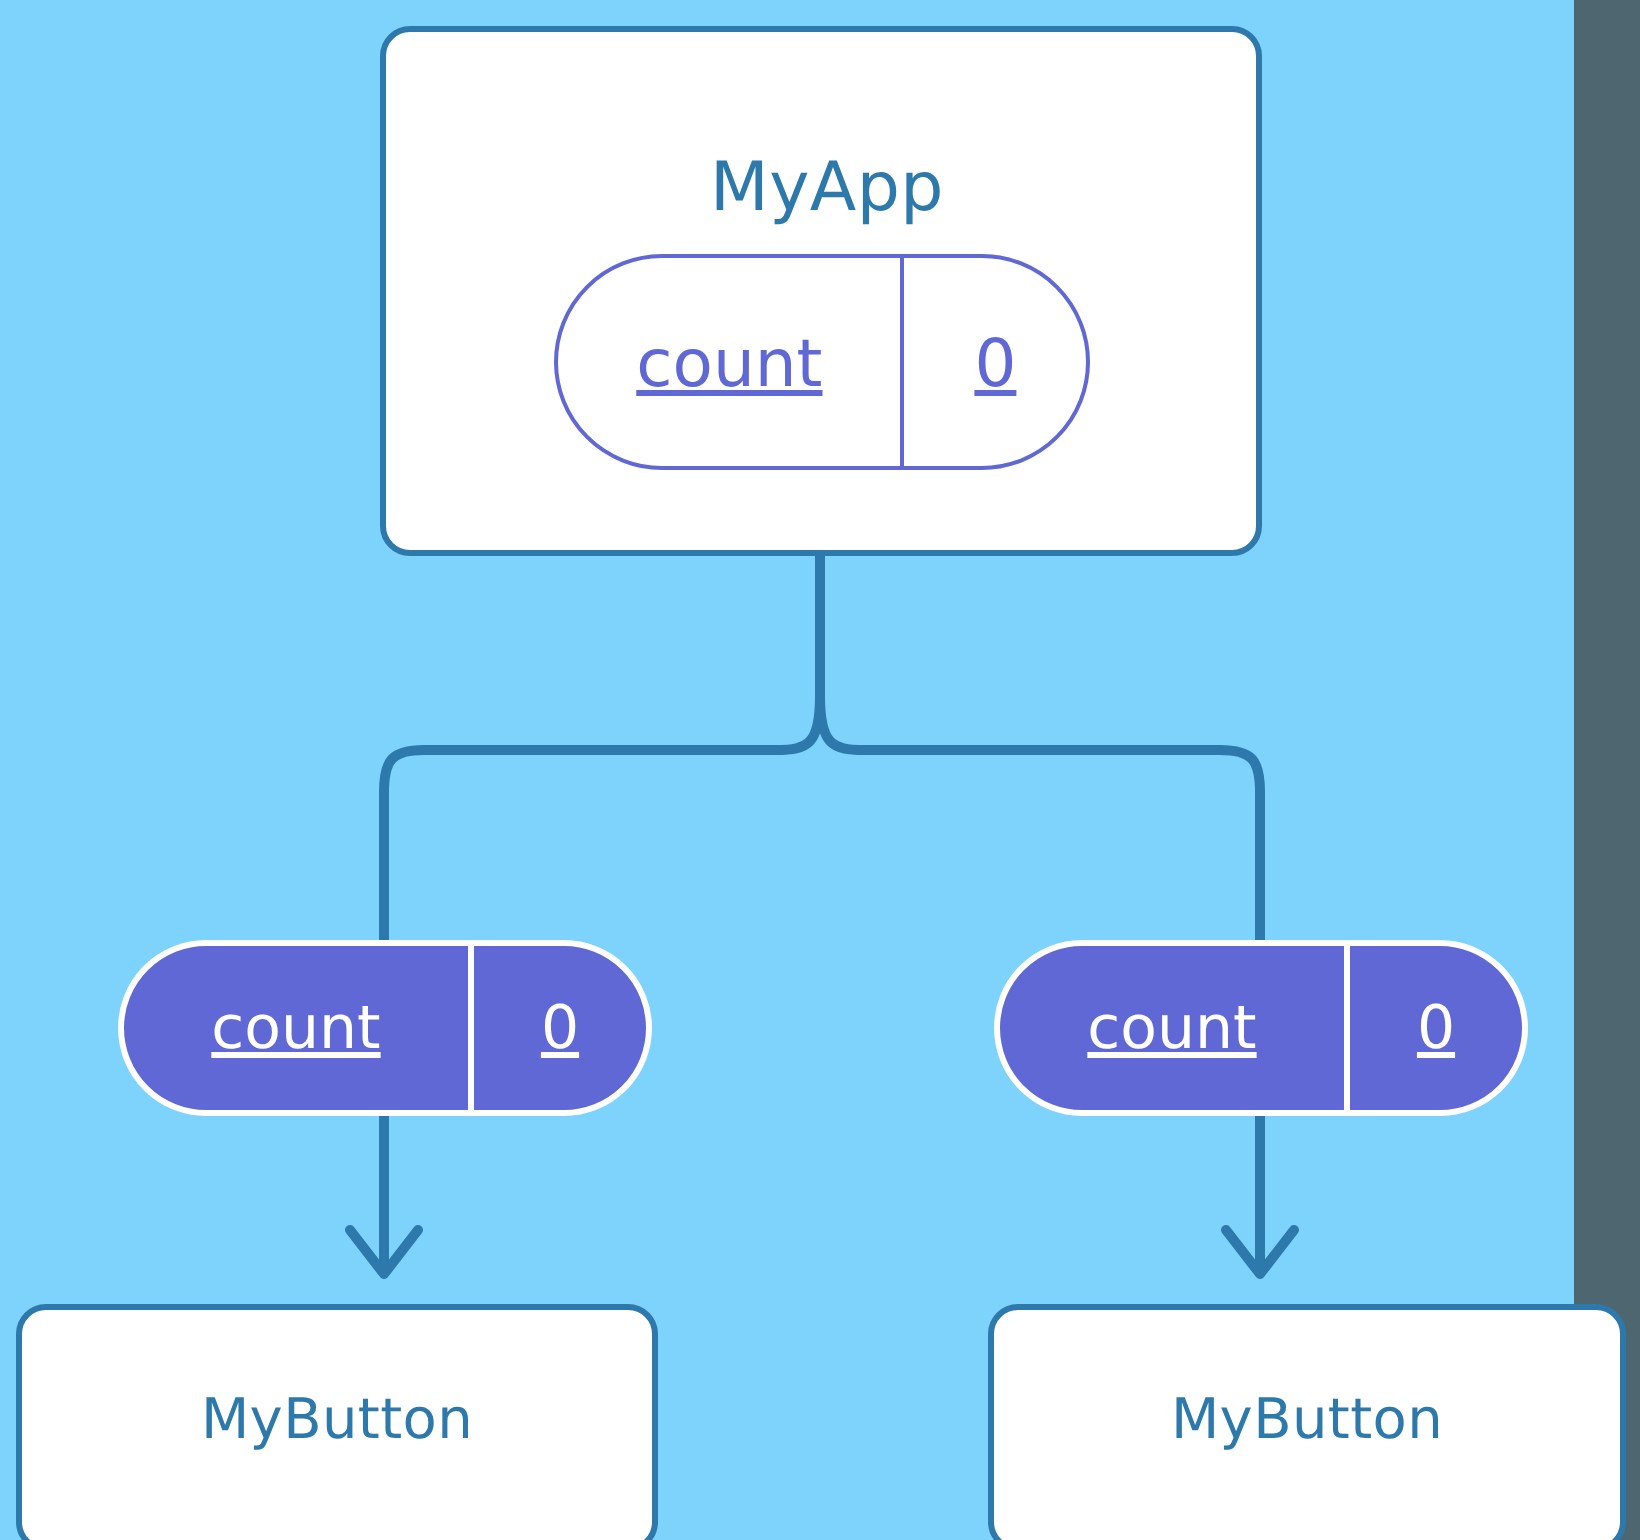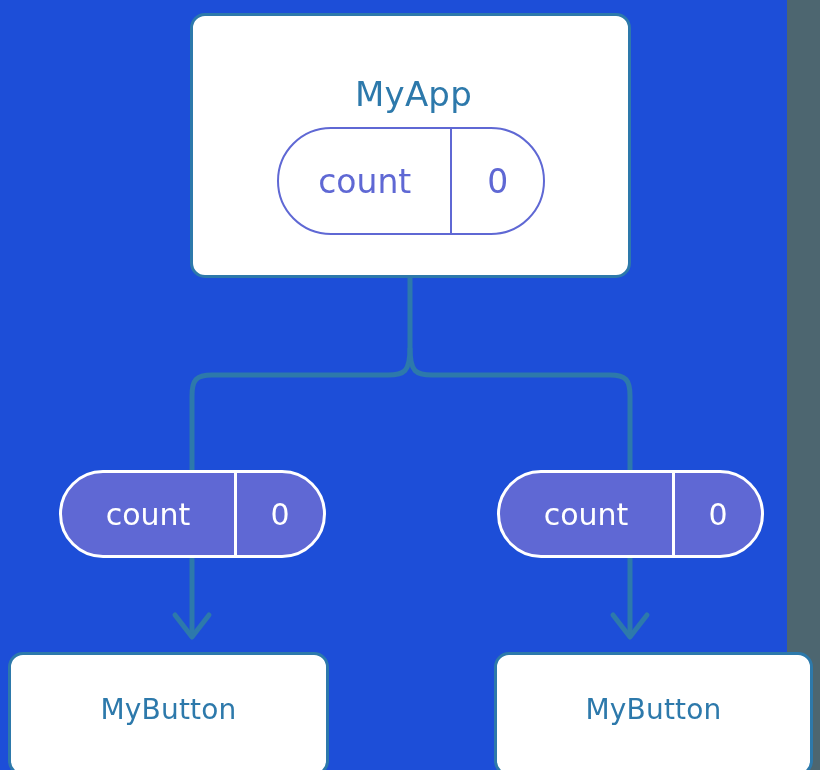--- a/index.html
+++ b/index.html
@@ -10,21 +10,21 @@
   body {
     width: 820px;
     height: 770px;
     overflow: hidden;
     font-family: "DejaVu Sans", sans-serif;
   }
   #stage {
     position: relative;
     width: 787px;
     height: 770px;
-    background: #1d4ed8;
+    background: #7dd3fc;
   }
   #wires {
     position: absolute;
     left: 0;
     top: 0;
     width: 820px;
     height: 770px;
     overflow: visible;
   }
 
@@ -90,20 +90,21 @@
   }
   .pill .pill-key,
   .pill .pill-val {
     display: flex;
     align-items: center;
     justify-content: center;
     font-family: "DejaVu Sans", sans-serif;
     font-weight: 400;
     white-space: nowrap;
     box-sizing: border-box;
+    text-decoration: underline;
   }
 
   
   .pill-outline {
     background: #ffffff;
     border: 2px solid #5f68d4;
   }
   .pill-outline .pill-key {
     color: #5f68d4;
     border-right: 2px solid #5f68d4;

